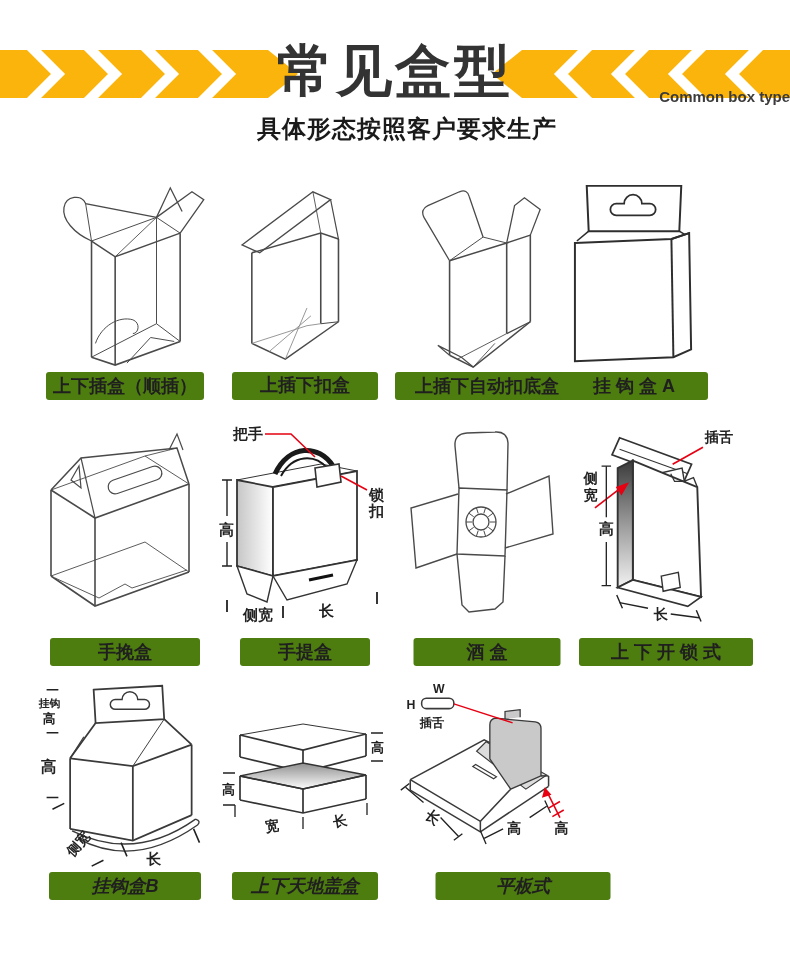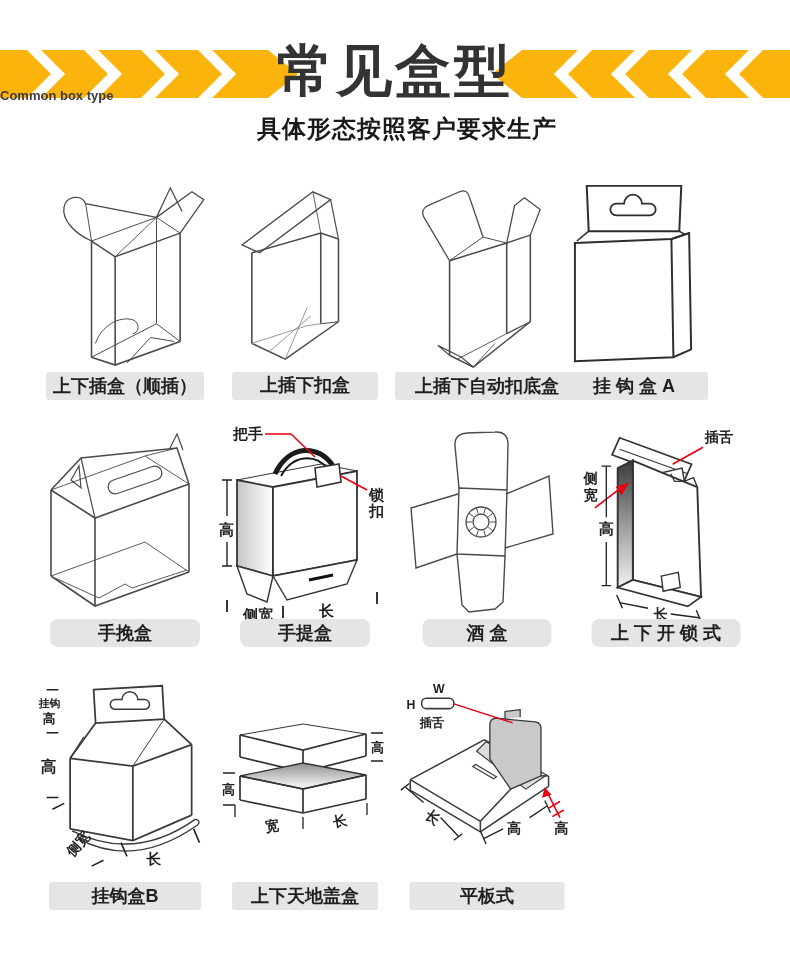--- a/index.html
+++ b/index.html
@@ -1,30 +1,30 @@
 <!DOCTYPE html>
 <html><head>
 <meta charset="utf-8">
 <style>
   html,body{margin:0;padding:0;background:#fff;}
   .page{position:relative;width:790px;height:956px;background:#ffffff;overflow:hidden;
         font-family:"Liberation Sans","DejaVu Sans",sans-serif;}
   .chev{position:absolute;left:0;top:0;}
   .title{position:absolute;left:0;top:34px;width:100%;text-align:center;
          font-size:56px;font-weight:900;color:#333;letter-spacing:3px;}
-  .subtitle{position:absolute;left:0;top:88px;width:100%;text-align:left;
-            font-size:13px;font-weight:600;color:#3b3b3b;}
+  .subtitle{position:absolute;left:0;top:88px;width:100%;text-align:right;
+            font-size:15px;font-weight:600;color:#3b3b3b;}
   .note{position:absolute;left:12px;top:113px;width:100%;text-align:center;
         font-size:24px;font-weight:700;color:#1a1a1a;letter-spacing:1px;}
   .cell{position:absolute;width:180px;}
   .cell svg{display:block;}
   .badge{position:absolute;left:50%;transform:translateX(-50%);height:28px;line-height:28px;
-         background:#e5e5e5;border-radius:3px;text-align:center;
+         background:#4d7c0f;border-radius:3px;text-align:center;
          font-size:18px;font-weight:700;color:#1f1f1f;white-space:nowrap;}
-  .r1 .badge{top:194px;} .r2 .badge{top:195px;border-radius:8px;} .r3 .badge{top:206px;}
+  .r1 .badge{top:194px;} .r2 .badge{top:214px;} .r3 .badge{top:196px;font-style:italic;}
   text{font-family:"Liberation Sans","DejaVu Sans",sans-serif;font-weight:700;fill:#222;}
 </style>
 </head>
 <body>
 
 <div class="page">
 
   <svg class="chev" width="790" height="150" viewBox="0 0 790 150">
     <g>
       <polygon points="0,50 268,50 298,74 268,98 0,98" fill="#FBB40C"></polygon>
@@ -180,21 +180,21 @@
         <path d="M62,64 L58,22 Q57,10 70,9 L98,8 Q110,7 111,19 L110,66"></path>
         <path d="M62,64 L110,66 L108,132 L60,130 Z"></path>
         <path d="M61,70 L14,84 L19,144 L60,130"></path>
         <path d="M109,70 L152,52 L156,110 L108,124"></path>
         <path d="M60,130 L65,181 L72,188 L98,185 L106,178 L108,132"></path>
       </g>
       <circle cx="84" cy="98" r="15" fill="none" stroke="#4a4a4a" stroke-width="1.3"></circle>
       <circle cx="84" cy="98" r="8" fill="none" stroke="#4a4a4a" stroke-width="1.3"></circle>
       <path d="M93,98 L99,98 M91.3,103.3 L96.1,106.8 M86.8,106.6 L88.6,112.3 M81.2,106.6 L79.4,112.3 M76.7,103.3 L71.9,106.8 M75,98 L69,98 M76.7,92.7 L71.9,89.2 M81.2,89.4 L79.4,83.7 M86.8,89.4 L88.6,83.7 M91.3,92.7 L96.1,89.2" stroke="#4a4a4a" stroke-width="1" fill="none"></path>
     </svg>
-    <div class="badge" style="width:129px;">酒 盒</div>
+    <div class="badge" style="width:147px;">酒 盒</div>
   </div>
 
   <div class="cell r2" style="left:576px;top:424px;">
     <svg width="180" height="200" viewBox="0 0 190 210">
       <defs>
         <linearGradient id="g8" x1="0" y1="0" x2="0" y2="1">
           <stop offset="0" stop-color="#3b3b3b"></stop>
             <stop offset="0.5" stop-color="#9a9a9a"></stop>
             <stop offset="1" stop-color="#f2f2f2"></stop>
         </linearGradient>
@@ -218,21 +218,21 @@
         <path d="M32,44 L32,98 M32,124 L32,170"></path>
         <path d="M27,44 L37,44 M27,170 L37,170"></path>
       </g>
       <text x="24" y="116" font-size="16">高</text>
       <g stroke="#222" stroke-width="1.5" fill="none">
         <path d="M46,188 L76,194 M100,200 L130,204"></path>
         <path d="M43,180 L49,194 M127,196 L132,208"></path>
       </g>
       <text x="82" y="205" font-size="15">长</text>
     </svg>
-    <div class="badge" style="width:149px;">上 下 开 锁 式</div>
+    <div class="badge" style="width:174px;">上 下 开 锁 式</div>
   </div>
 
   <div class="cell r3" style="left:35px;top:676px;">
     <svg width="180" height="196" viewBox="0 0 180 200">
       <g stroke="#3a3a3a">
         <polygon points="58,14 128,10 130,44 60,48" fill="#ffffff" stroke-width="1.8"></polygon>
         <path d="M80,34 a5,5 0 0 1 0,-10 l7,0 a8,8 0 0 1 16,0 l7,0 a5,5 0 0 1 0,10 z" fill="#ffffff" stroke-width="1.5"></path>
         <path d="M34,84 L60,48 M34,84 L98,92 L158,70 M130,44 L158,70" fill="none" stroke-width="1.8"></path>
         <path d="M98,92 L130,44" fill="none" stroke-width="1"></path>
         <path d="M34,84 L34,156 M98,92 L98,168 M158,70 L158,142" fill="none" stroke-width="1.8"></path>
@@ -309,16 +309,16 @@
       <g stroke="#222" stroke-width="1.4" fill="none">
         <path d="M92,168 L112,158 M140,146 L158,134"></path>
         <path d="M88,160 L94,174 M156,128 L162,141"></path>
       </g>
       <text x="116" y="162" font-size="15">高</text>
       <path d="M172,146 L158,118" stroke="#E60012" stroke-width="1.6" fill="none"></path>
       <polygon points="156,114 153,125 163,122" fill="#E60012"></polygon>
       <path d="M160,136 L172,129 M164,145 L176,138" stroke="#E60012" stroke-width="1.6" fill="none"></path>
       <text x="166" y="162" font-size="15" fill="#E60012">高</text>
     </svg>
-    <div class="badge" style="width:155px;">平板式</div>
+    <div class="badge" style="width:175px;margin-left:36px;">平板式</div>
   </div>
 
 </div>
 
 </body></html>

